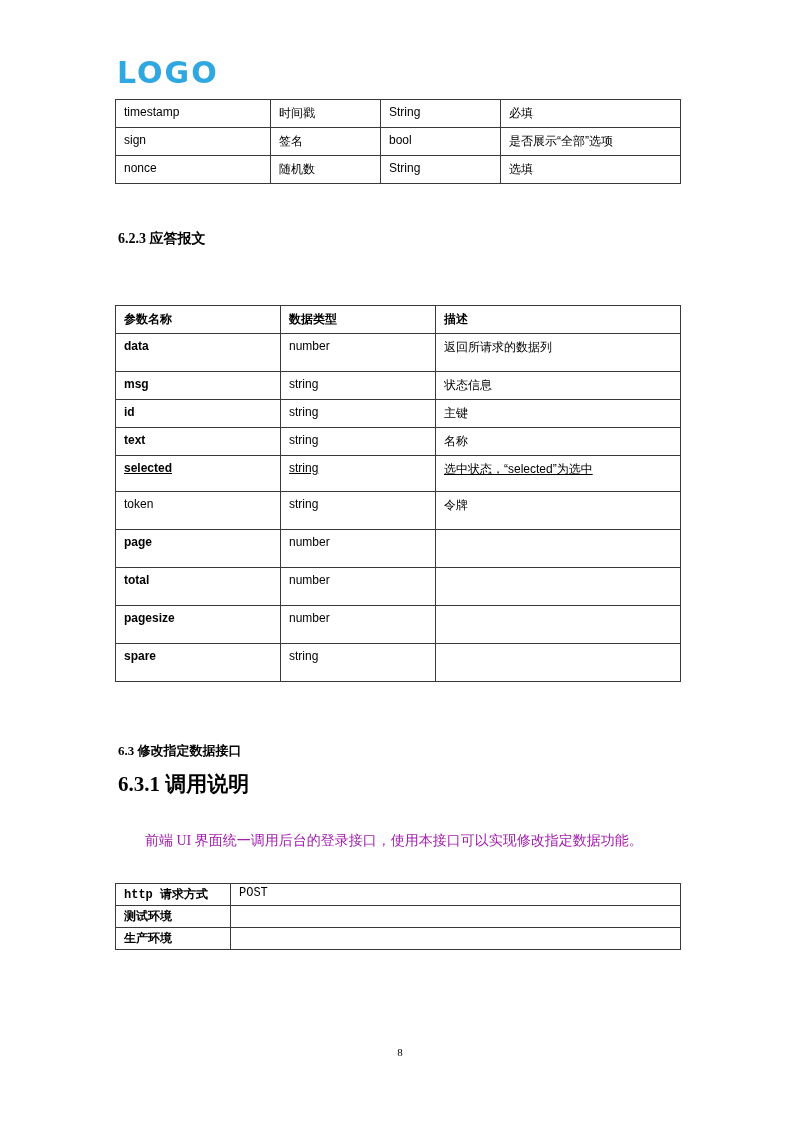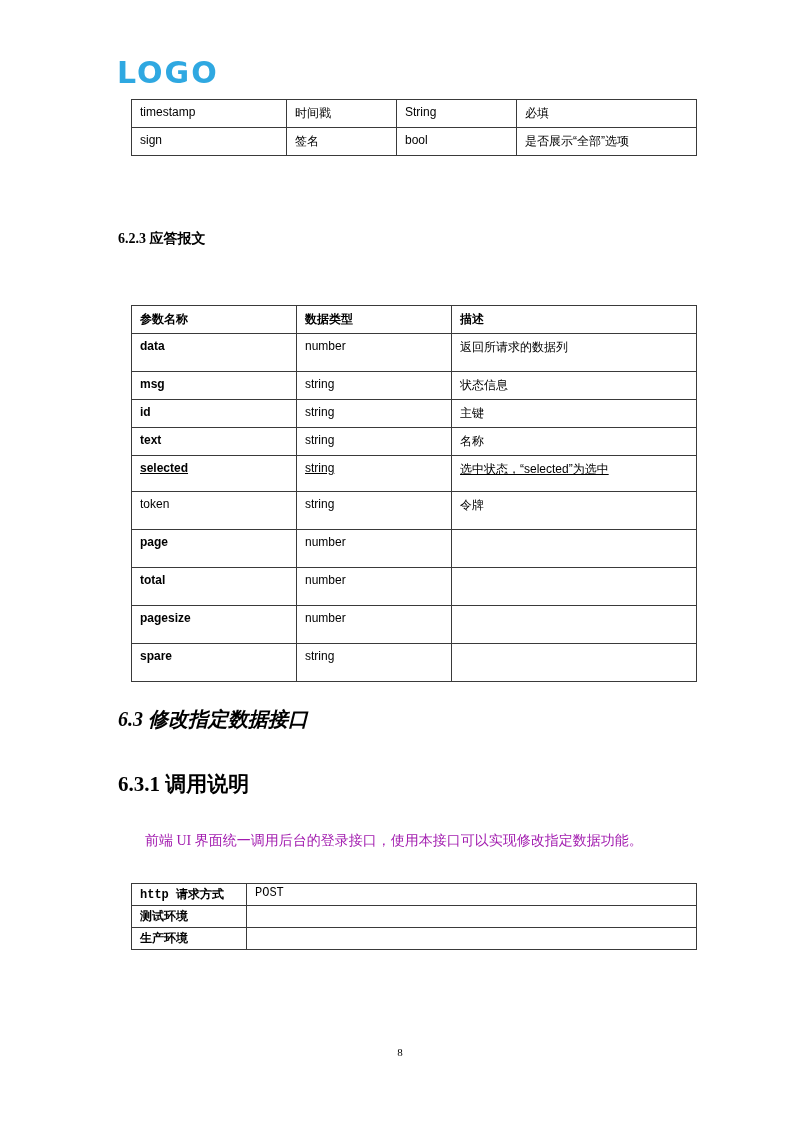--- a/index.html
+++ b/index.html
@@ -13,21 +13,21 @@
   }
   .logo {
     position:absolute; left:117px; top:55px;
     font-family:"DejaVu Sans", sans-serif;
     font-weight:bold;
     font-size:30px;
     letter-spacing:2px;
     color:#2fa8e1;
     text-align:center;
   }
-  table { border-collapse:collapse; table-layout:fixed;margin-left:16px; }
+  table { border-collapse:collapse; table-layout:fixed; }
   td, th {
     border:1px solid #3a3a3a;
     padding:5px 8px;
     font-size:12px;
     vertical-align:top;
     text-align:left;
     overflow:hidden;
     font-weight:normal;
   }
   .t1 { position:absolute; left:115px; top:99px; width:565px; }
@@ -42,21 +42,21 @@
   .t3 td { height:21px; padding:2px 8px; }
   .t3 td.lbl { font-weight:bold; font-family:"Liberation Mono","Liberation Sans",sans-serif; }
   .t3 td.val { font-family:"Liberation Mono","Liberation Sans",sans-serif; }
   .heading {
     position:absolute; left:118px;
     font-family:"Liberation Serif","DejaVu Serif",serif;
     font-weight:bold;
     color:#000;
   }
   .h-623 { top:230px; font-size:14px; }
-  .h-63  { top:706px; font-size:20px;font-style:italic; }
+  .h-63  { top:742px; font-size:13px; }
   .h-631 { top:770px; font-size:21px; }
   .para {
     position:absolute; left:115px; top:826px; width:567px;
     font-family:"Liberation Serif","DejaVu Serif",serif;
     font-size:14px;
     line-height:30px;
     text-indent:30px;
     color:#a21caf;
   }
   .page-num {
@@ -86,20 +86,26 @@
       <td>时间戳</td>
       <td>String</td>
       <td>必填</td>
     </tr>
     <tr>
       <td>sign</td>
       <td>签名</td>
       <td>bool</td>
       <td>是否展示“全部”选项</td>
     </tr>
+    <tr>
+      <td>nonce</td>
+      <td>随机数</td>
+      <td>String</td>
+      <td>选填</td>
+    </tr>
   </tbody>
     </table>
 
   <div class="heading h-623">6.2.3 应答报文</div>
 
   <table class="t2">
     <colgroup>
         <col style="width:165px">
         <col style="width:155px">
         <col style="width:245px">

